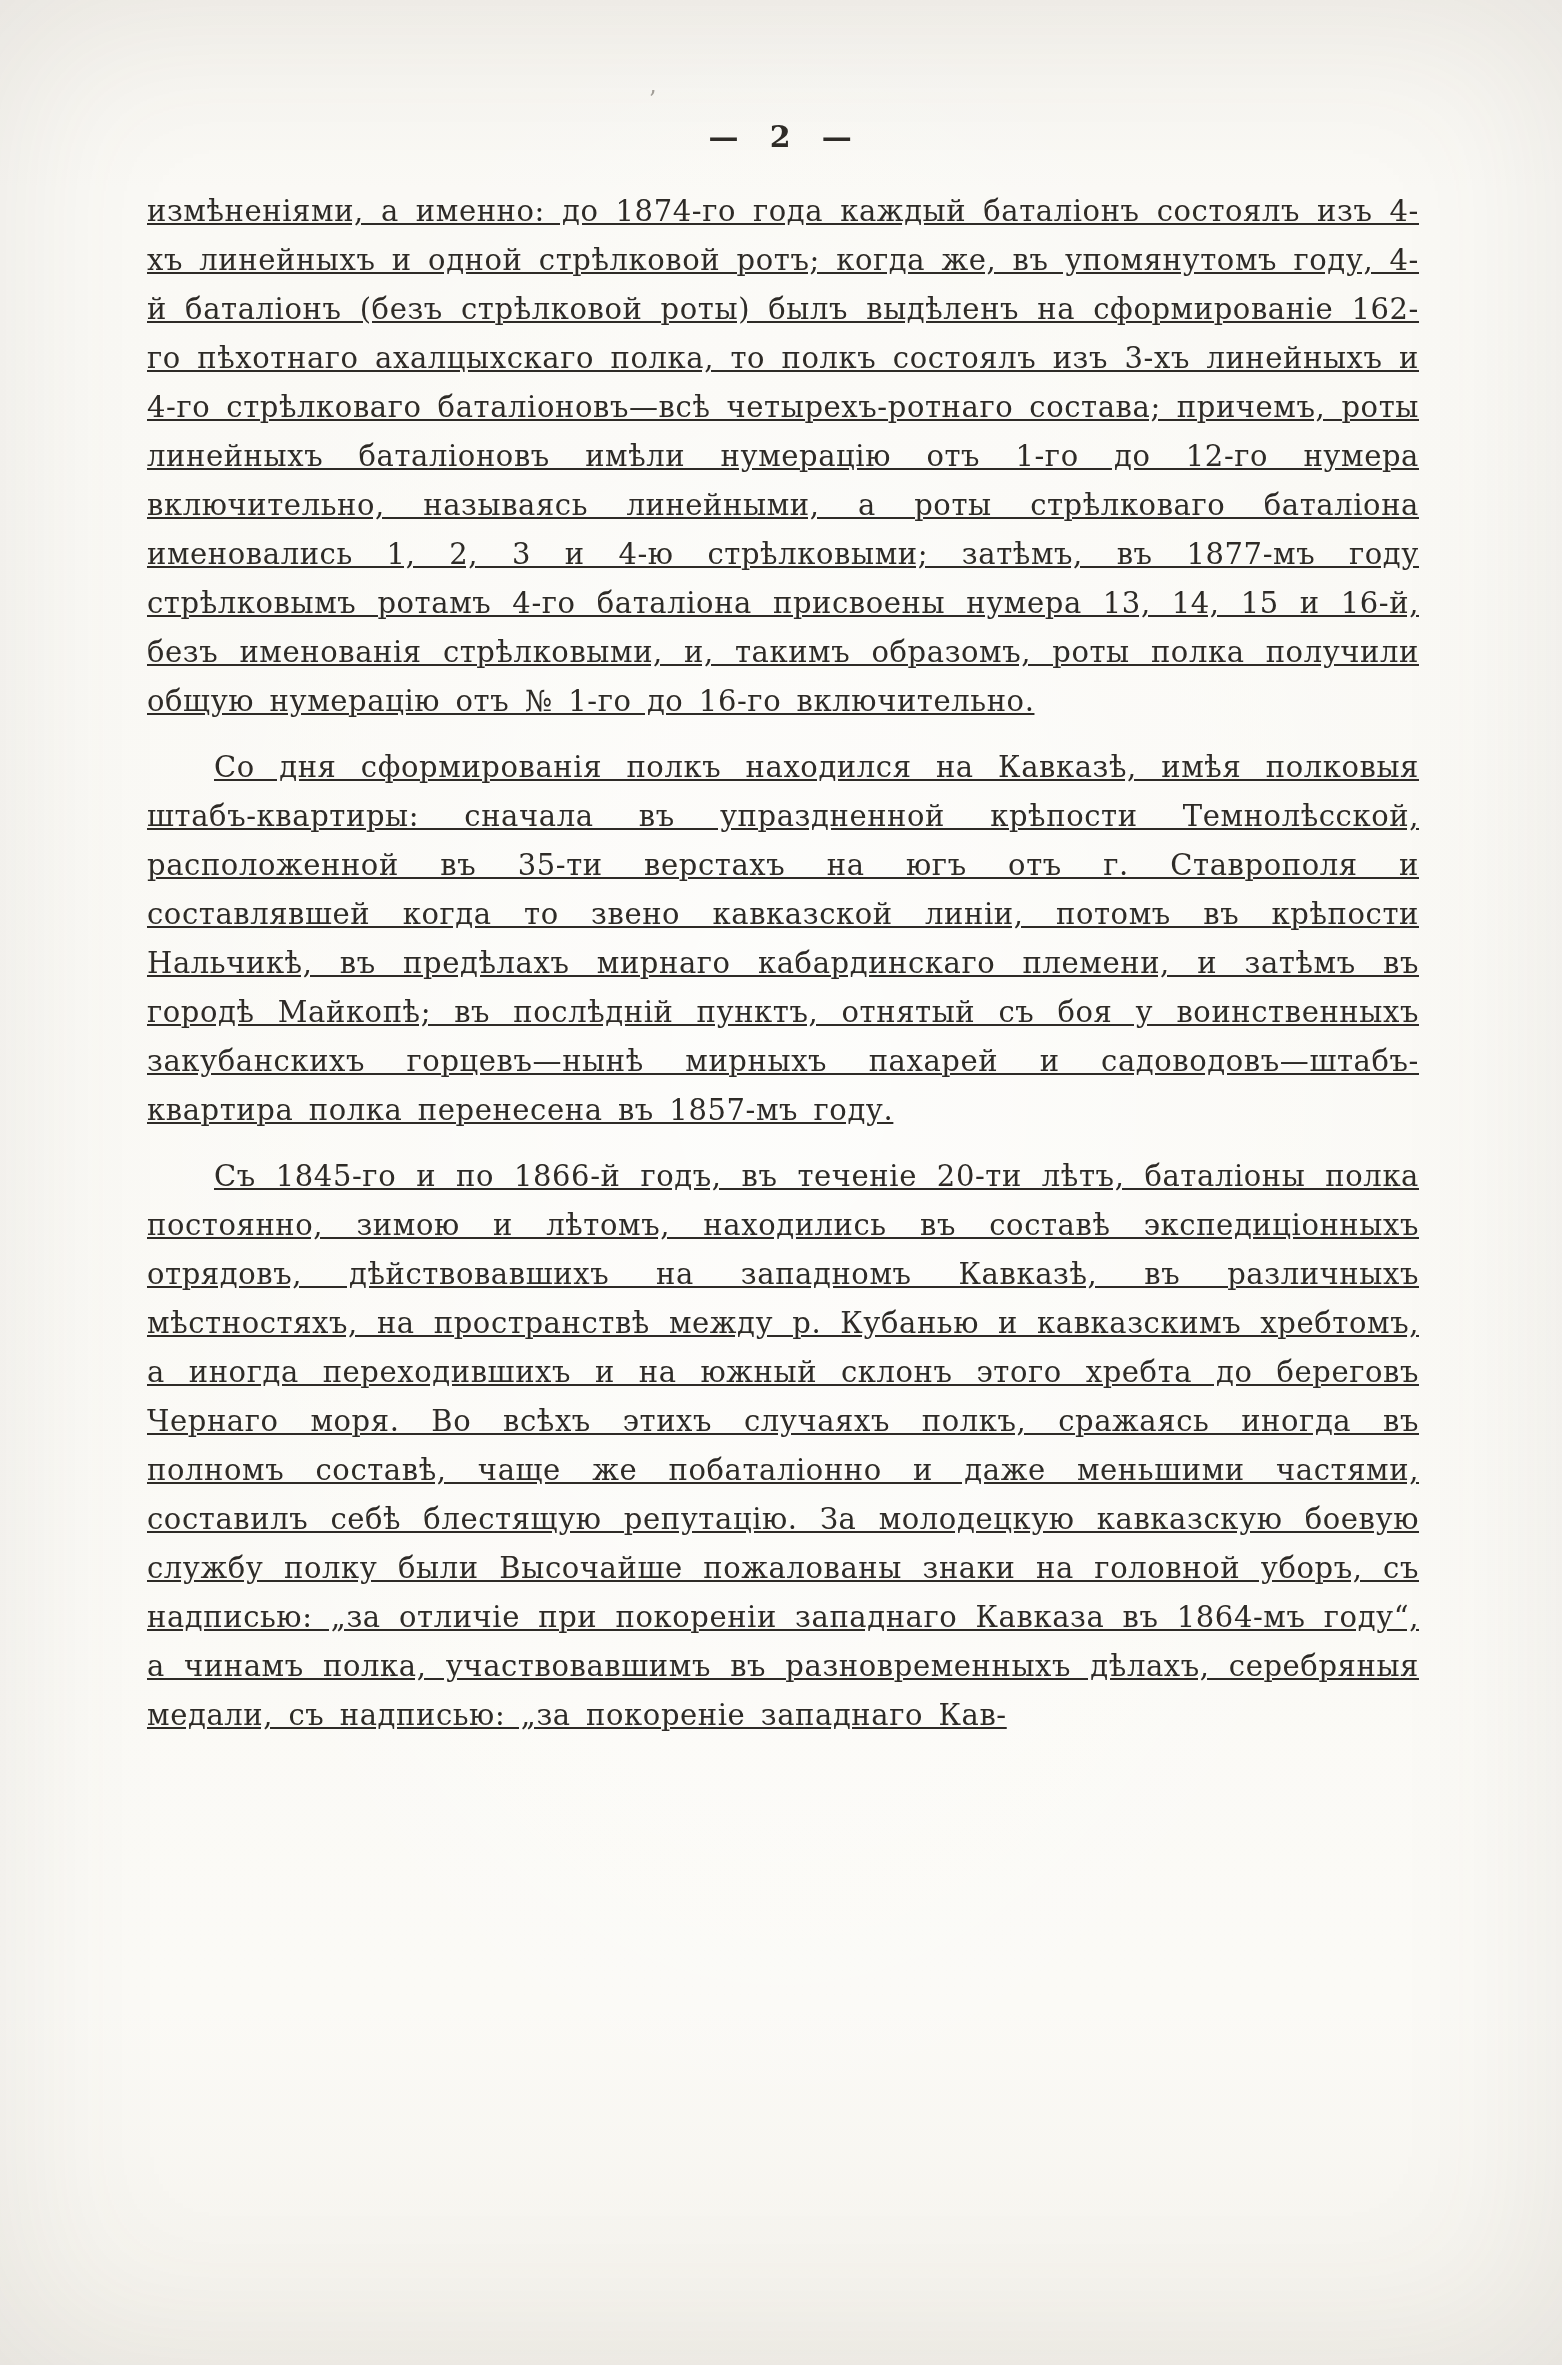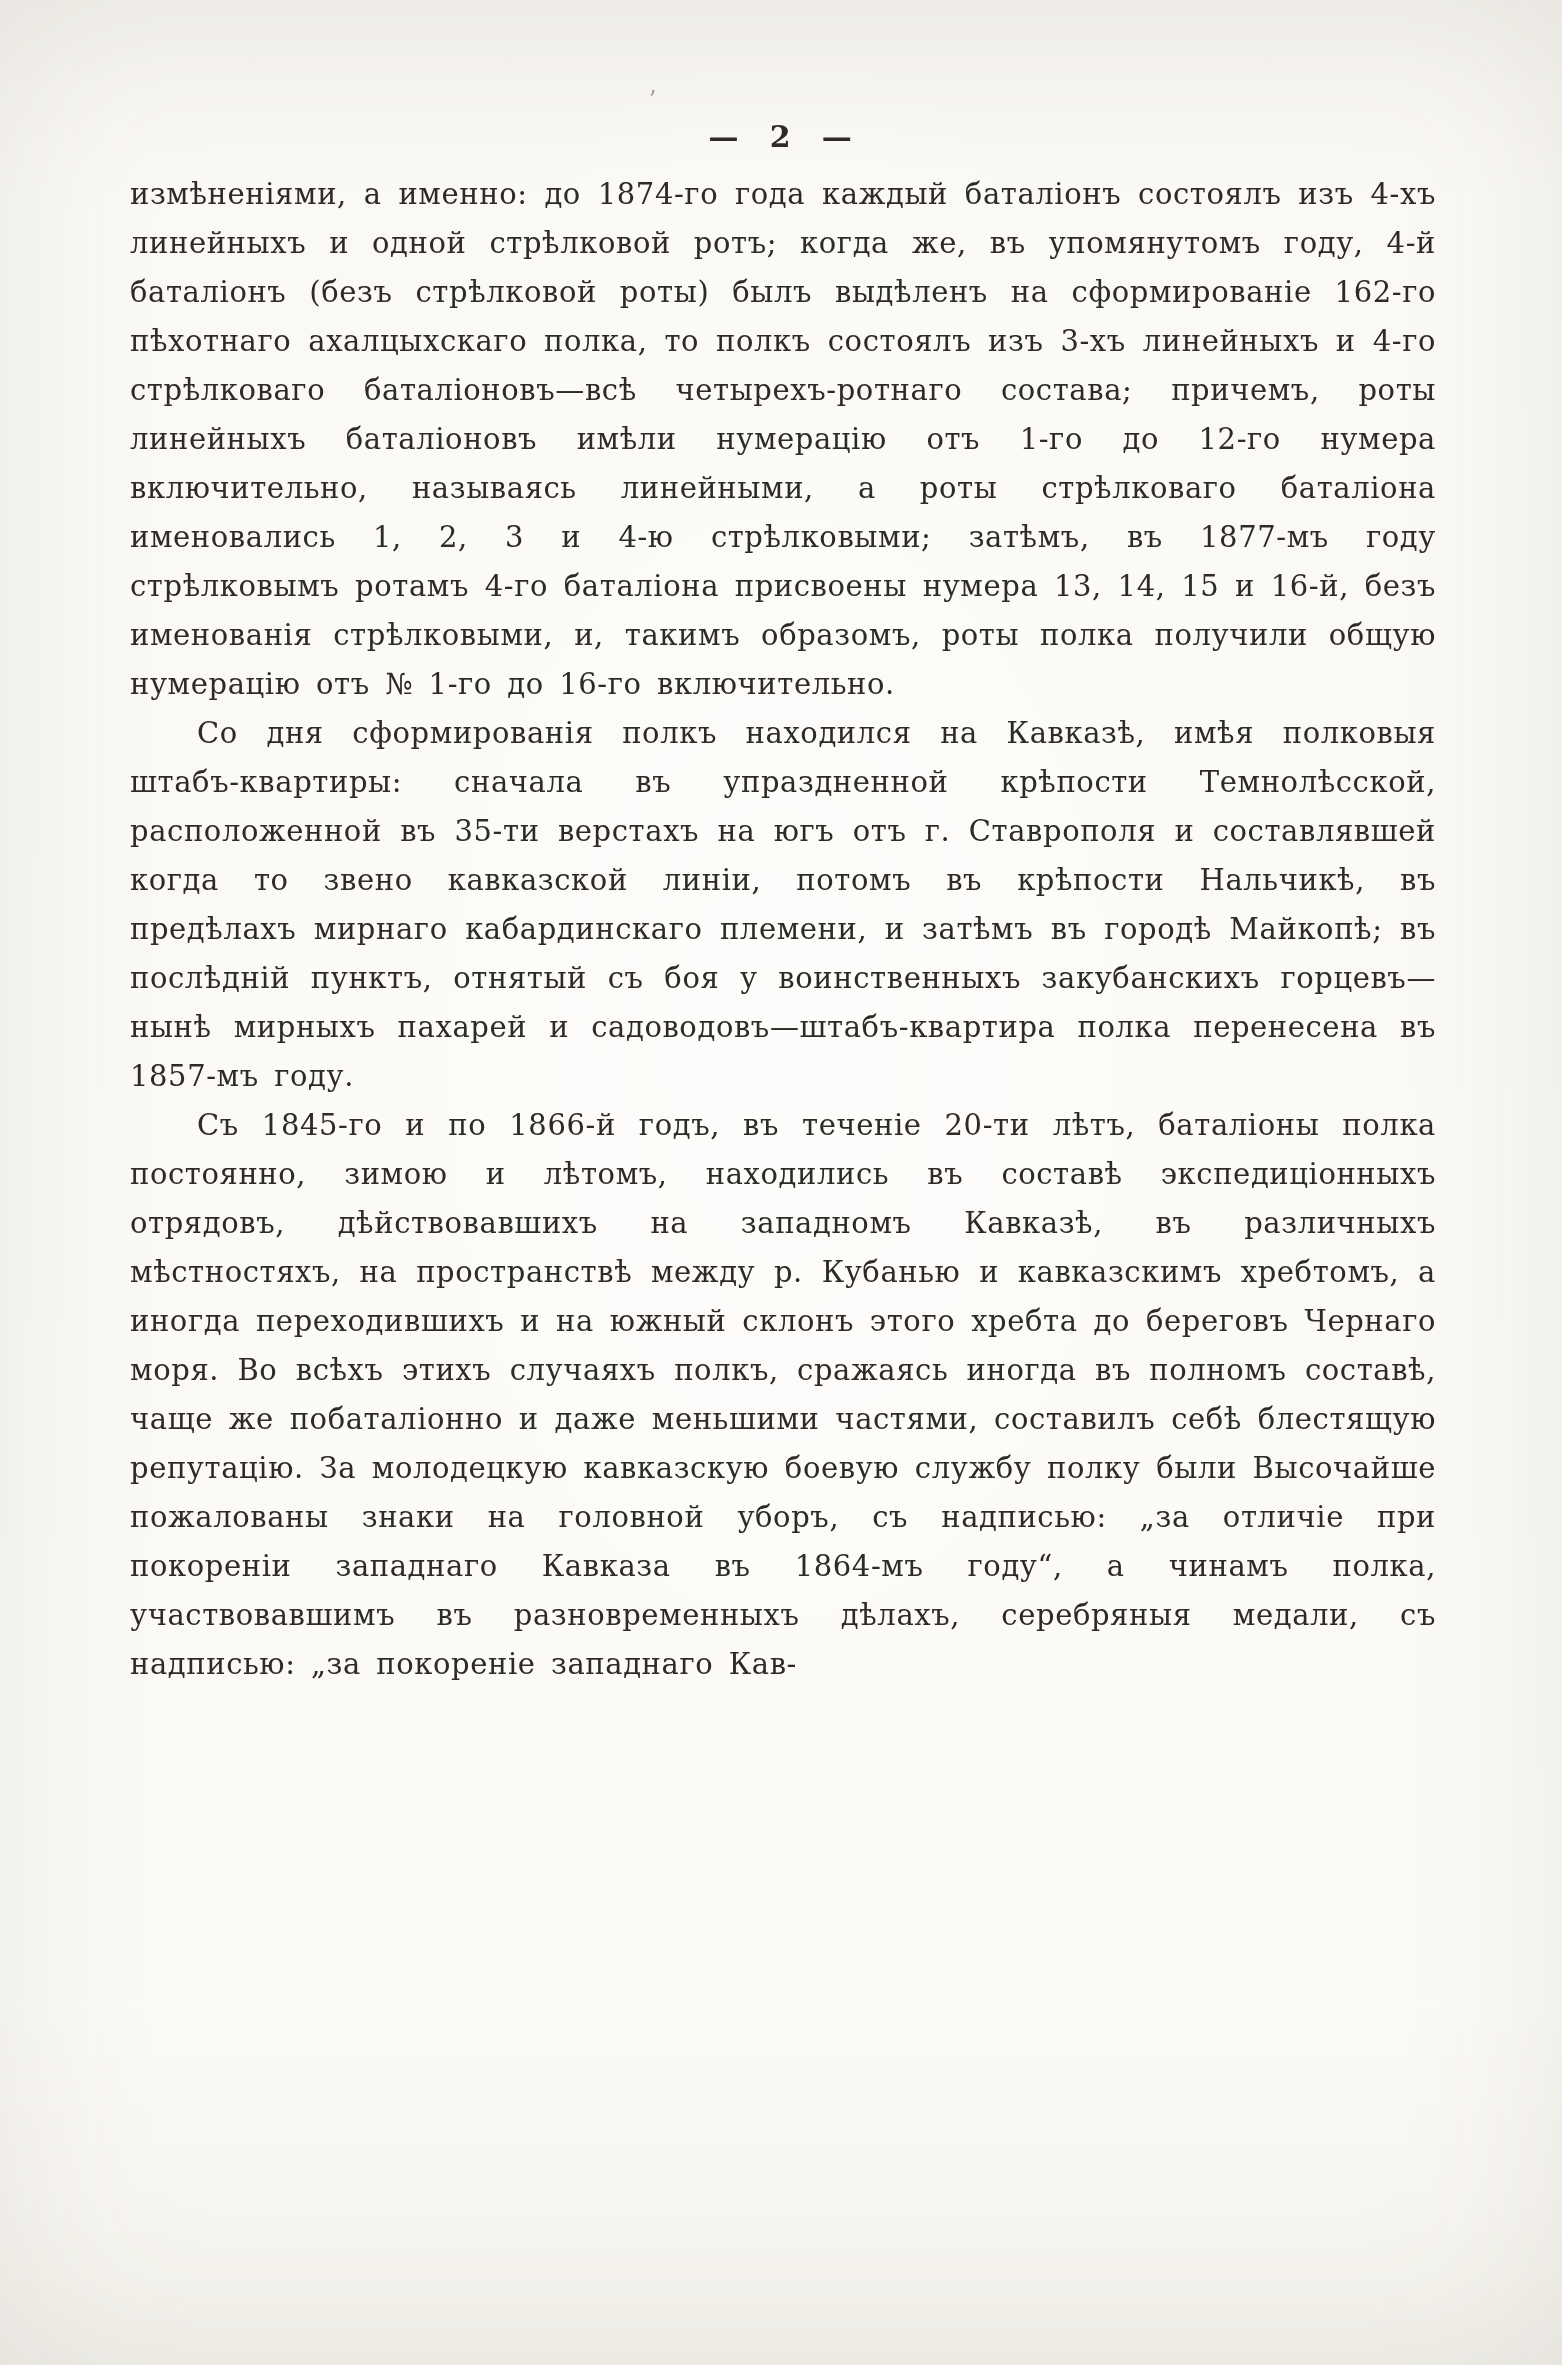--- a/index.html
+++ b/index.html
@@ -50,23 +50,24 @@
     left: 130px;
     width: 1306px;
     color: #2e2b27;
     font-size: 29px;
     line-height: 49px;
     text-align: justify;
     letter-spacing: 0.6px;
     word-spacing: 5.6px;
   }
   .para {
-    margin: 0;
+    margin: 17px;
     padding: 0;
     text-indent: 0;
+    text-decoration: underline;
   }
   .para.indent {
     text-indent: 67px;
   }
 </style>
 </head>
 <body>
 
 <div class="paper"></div>
 

